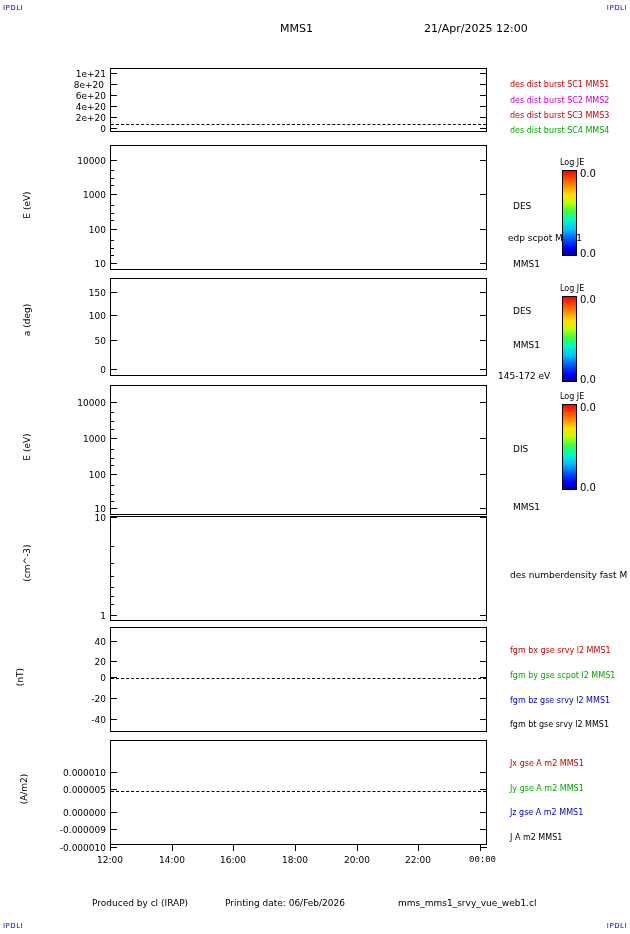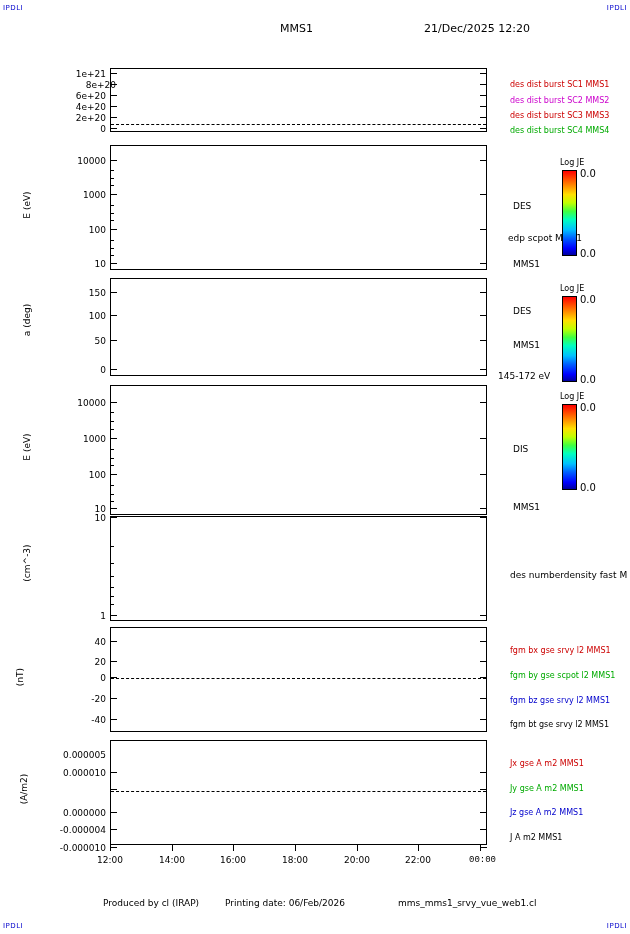--- a/index.html
+++ b/index.html
@@ -117,21 +117,21 @@
   }
   .cbar-lab {
     position: absolute;
     left: 20px;
     font-size: 10px;
     white-space: nowrap;
   }
 
   #footer-produced {
     position: absolute;
-    left: 103px;
+    left: 92px;
     bottom: 26px;
     font-size: 9px;
   }
   #footer-printing {
     position: absolute;
     left: 225px;
     bottom: 26px;
     font-size: 9px;
   }
   #footer-file {
@@ -143,27 +143,27 @@
 </style>
 </head>
 <body>
 
 <div class="corner-tag" id="tag-tl">IPDLI</div>
 <div class="corner-tag" id="tag-tr">IPDLI</div>
 <div class="corner-tag" id="tag-bl">IPDLI</div>
 <div class="corner-tag" id="tag-br">IPDLI</div>
 
 <div id="header-title">MMS1</div>
-<div id="header-date">21/Dec/2025 12:20</div>
+<div id="header-date">21/Apr/2025 12:00</div>
 
 <div class="panel" style="top:68px; height:64px;">
   <div class="dashline" style="top:55px;"></div>
 </div>
 <div class="ytick" style="left:38px; top:69px; width:68px;">1e+21</div>
-<div class="ytick" style="left:48px; top:80px; width:68px;">8e+20</div>
+<div class="ytick" style="left:36px; top:80px; width:68px;">8e+20</div>
 <div class="ytick" style="left:38px; top:91px; width:68px;">6e+20</div>
 <div class="ytick" style="left:38px; top:102px; width:68px;">4e+20</div>
 <div class="ytick" style="left:38px; top:113px; width:68px;">2e+20</div>
 <div class="ytick" style="left:38px; top:124px; width:68px;">0</div>
 <div class="tickmark major" style="left:110px; top:73px;"></div>
 <div class="tickmark major" style="left:110px; top:84px;"></div>
 <div class="tickmark major" style="left:110px; top:95px;"></div>
 <div class="tickmark major" style="left:110px; top:106px;"></div>
 <div class="tickmark major" style="left:110px; top:117px;"></div>
 <div class="tickmark major" style="left:110px; top:128px;"></div>
@@ -314,23 +314,23 @@
 <div class="legend" style="left:510px; top:646px; color:#cc0000;">fgm bx gse srvy l2 MMS1</div>
 <div class="legend" style="left:510px; top:671px; color:#00aa00;">fgm by gse scpot l2 MMS1</div>
 <div class="legend" style="left:510px; top:696px; color:#0000cc;">fgm bz gse srvy l2 MMS1</div>
 <div class="legend" style="left:510px; top:720px; color:#000000;">fgm bt gse srvy l2 MMS1</div>
 
 <div class="panel" style="top:740px; height:105px;">
   <div class="dashline" style="top:50px;"></div>
 </div>
 <div class="ylabel" style="left:-8px; top:784px; width:64px; text-align:center; transform:rotate(-90deg);">(A/m2)</div>
 <div class="ytick" style="left:28px; top:768px; width:78px;">0.000010</div>
-<div class="ytick" style="left:28px; top:750px; width:78px;">0.000005</div>
+<div class="ytick" style="left:28px; top:785px; width:78px;">0.000005</div>
 <div class="ytick" style="left:28px; top:808px; width:78px;">0.000000</div>
-<div class="ytick" style="left:28px; top:825px; width:78px;">-0.000004</div>
+<div class="ytick" style="left:28px; top:825px; width:78px;">-0.000009</div>
 <div class="ytick" style="left:28px; top:843px; width:78px;">-0.000010</div>
 <div class="tickmark major" style="left:110px; top:772px;"></div>
 <div class="tickmark major" style="left:110px; top:789px;"></div>
 <div class="tickmark major" style="left:110px; top:812px;"></div>
 <div class="tickmark major" style="left:110px; top:829px;"></div>
 <div class="tickmark major" style="left:110px; top:847px;"></div>
 <div class="tickmark major" style="left:480px; top:772px;"></div>
 <div class="tickmark major" style="left:480px; top:789px;"></div>
 <div class="tickmark major" style="left:480px; top:812px;"></div>
 <div class="tickmark major" style="left:480px; top:829px;"></div>

